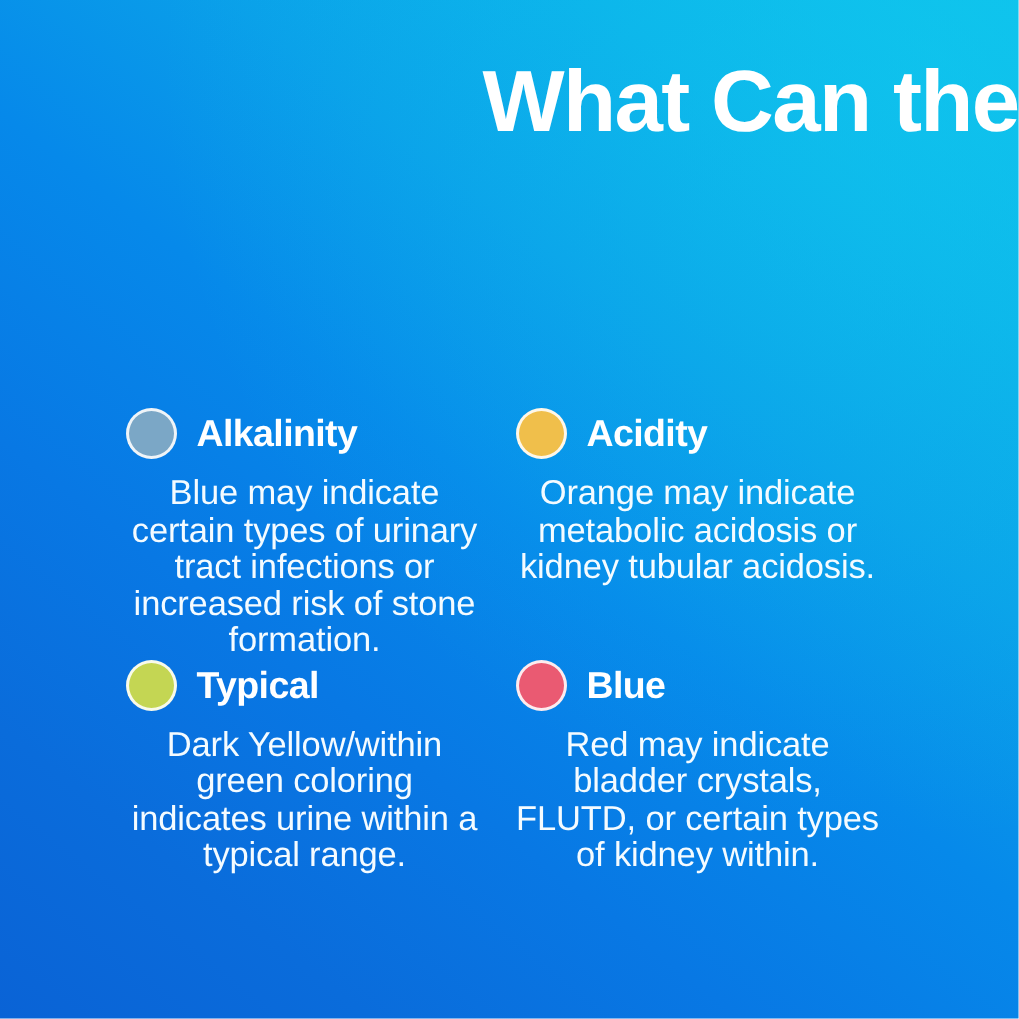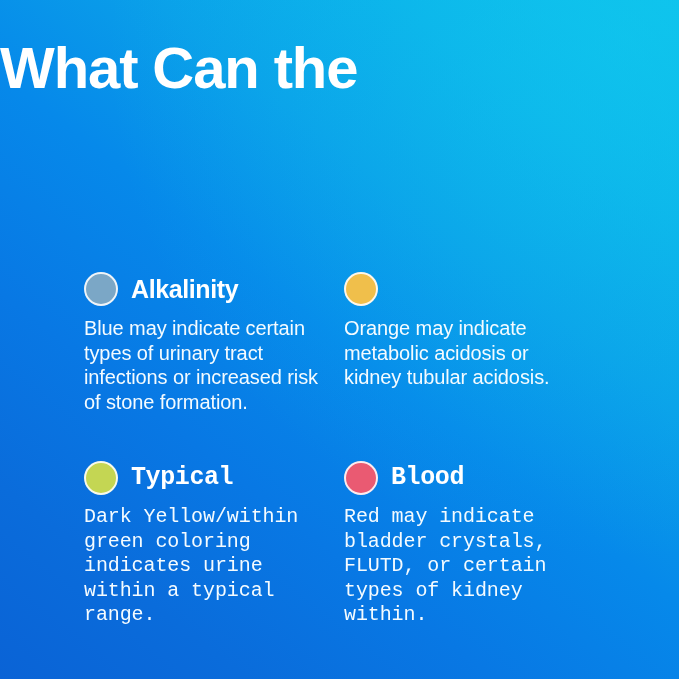--- a/index.html
+++ b/index.html
@@ -50,21 +50,21 @@
     width: 100%;
     height: 100%;
   }
 
   
   .title-block {
     position: absolute;
     left: 0;
     top: 38px;
     width: 679px;
-    text-align: left;
+    text-align: right;
   }
   .title-line {
     display: block;
     color: #ffffff;
     font-size: 58px;
     font-weight: 700;
     line-height: 60px;
     letter-spacing: -1.1px;
     white-space: nowrap;
   }
@@ -74,27 +74,26 @@
     position: absolute;
     left: 84px;
     top: 271px;
     width: 520px;
   }
   .entry-row {
     display: flex;
     flex-direction: row;
   }
   .entry-row.row-1 {
-    margin-top: 46px;
-    font-family: Liberation Mono, monospace;
   }
   .entry {
     width: 266px;
     box-sizing: border-box;
     padding-right: 18px;
+    text-align: center;
   }
   .entry-head {
     display: flex;
     flex-direction: row;
     align-items: center;
     height: 36px;
   }
   .swatch {
     width: 30px;
     height: 30px;
@@ -107,21 +106,21 @@
     color: #ffffff;
     font-size: 25px;
     font-weight: 700;
     line-height: 28px;
     letter-spacing: -0.4px;
     margin-left: 13px;
     white-space: nowrap;
   }
   .entry-desc {
     color: #f4fbff;
-    font-size: 20px;
+    font-size: 23px;
     font-weight: 400;
     line-height: 24.5px;
     letter-spacing: -0.1px;
     margin-top: 9px;
     max-width: 238px;
   }
   .entry.col-right .entry-desc {
     max-width: 250px;
   }
 </style>
@@ -143,40 +142,41 @@
           <div class="entry-head">
             <span class="swatch" style="background-color: rgb(123, 167, 198);"></span>
             <span class="entry-title">Alkalinity</span>
           </div>
           <div class="entry-desc">Blue may indicate certain types of urinary tract infections or increased risk of stone formation.</div>
         </div>
 
         <div class="entry col-right">
           <div class="entry-head">
             <span class="swatch" style="background-color: rgb(240, 191, 75);"></span>
+            <span class="entry-title">Acidity</span>
           </div>
           <div class="entry-desc">Orange may indicate metabolic acidosis or kidney tubular acidosis.</div>
         </div>
 
       </div>
 
       <div class="entry-row row-1">
 
         <div class="entry col-left">
           <div class="entry-head">
             <span class="swatch" style="background-color: rgb(196, 214, 83);"></span>
             <span class="entry-title">Typical</span>
           </div>
           <div class="entry-desc">Dark Yellow/within green coloring indicates urine within a typical range.</div>
         </div>
 
         <div class="entry col-right">
           <div class="entry-head">
             <span class="swatch" style="background-color: rgb(234, 90, 114);"></span>
-            <span class="entry-title">Blood</span>
+            <span class="entry-title">Blue</span>
           </div>
           <div class="entry-desc">Red may indicate bladder crystals, FLUTD, or certain types of kidney within.</div>
         </div>
 
       </div>
 
     </div>
 
   </div>
 </div>

